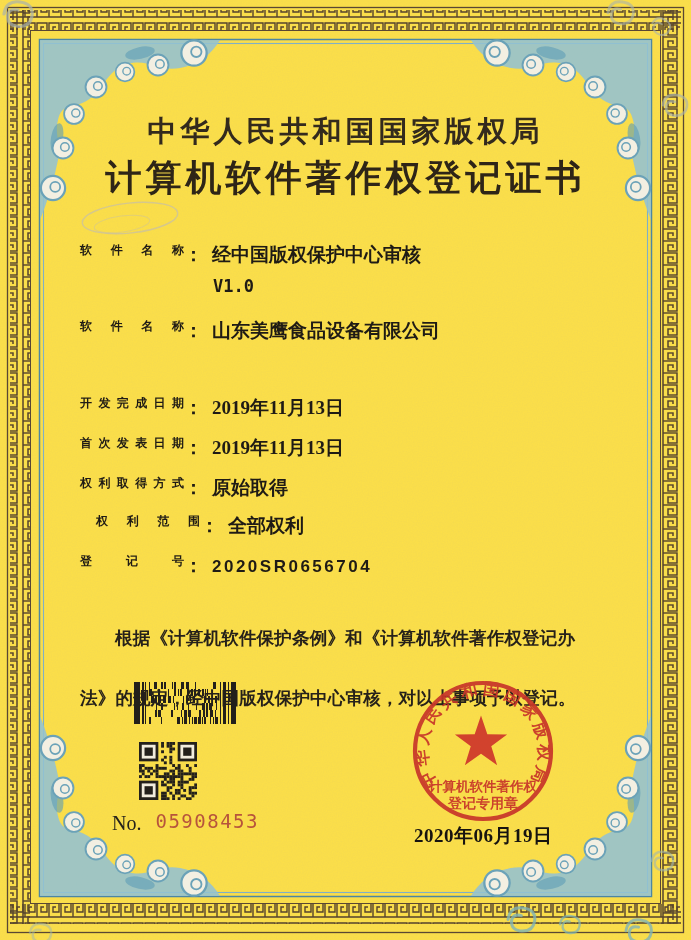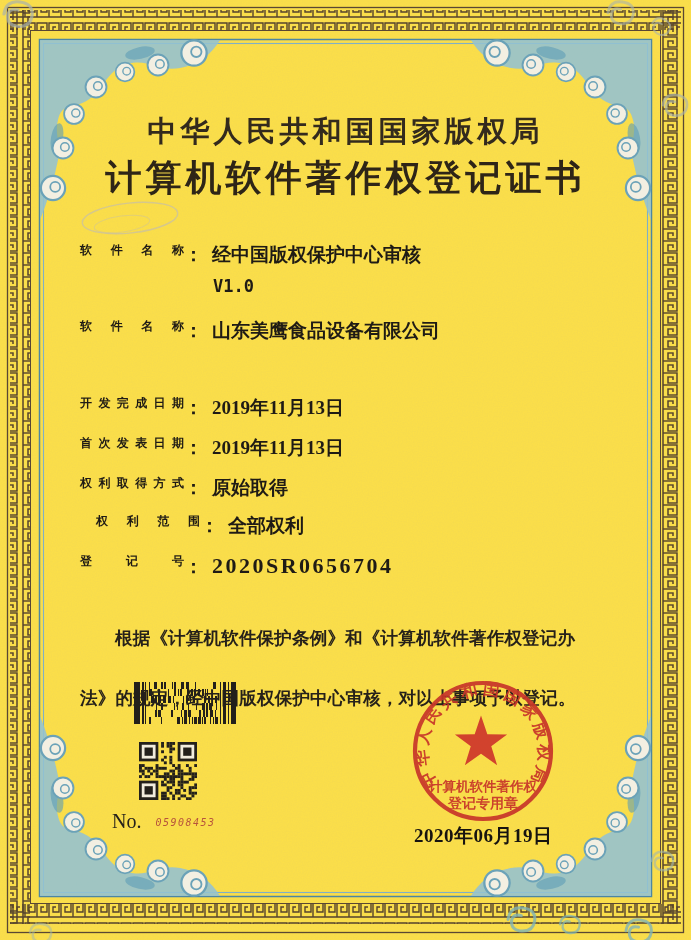--- a/index.html
+++ b/index.html
@@ -12,31 +12,31 @@
   .cert-title{position:absolute;top:154px;left:0;width:100%;text-align:center;
           font-size:36px;font-weight:700;letter-spacing:4px;color:#2e2517;}
   .cert-no-line{position:absolute;top:205px;right:99px;font-size:15px;font-weight:700;
           color:#3a3122;letter-spacing:1px;white-space:nowrap;}
   .cert-no{margin-left:12px;}
   .field-row{position:absolute;left:80px;height:28px;white-space:nowrap;}
   .flabel{display:inline-block;width:104px;font-size:12px;font-weight:700;
           text-align:justify;text-align-last:justify;vertical-align:top;color:#1f1b15;}
   .fcolon{font-size:19px;font-weight:700;color:#1f1b15;}
   .fvalue{font-size:19px;font-weight:600;margin-left:9px;color:#1f1b15;}
-  .fvalue.regno{font-family:Liberation Serif, serif;font-size:22px;letter-spacing:2.5px;font-weight:700;}
+  .fvalue.regno{font-family:Liberation Sans, sans-serif;font-size:17px;letter-spacing:2.5px;font-weight:700;}
   .fvalue2{position:absolute;left:213px;top:276px;font-size:17px;font-weight:700;
           font-family:"DejaVu Sans Mono",monospace;color:#1f1b15;}
   .statement{position:absolute;left:80px;top:590px;width:516px;font-size:17.5px;font-weight:600;
           line-height:60px;text-indent:2em;color:#26211a;letter-spacing:0.2px;}
   .barcode{position:absolute;left:134px;top:682px;z-index:1;}
   .qr{position:absolute;left:139px;top:742px;z-index:1;}
   .serial{position:absolute;left:112px;top:810px;z-index:1;white-space:nowrap;}
   .serial-label{font-size:20px;font-weight:400;color:#26221b;}
-  .serial-number{font-family:"DejaVu Sans Mono",monospace;font-size:10px;color:#b7543c;
-          letter-spacing:1.5px;margin-left:10px;vertical-align:2px;font-style:italic;}
+  .serial-number{font-family:"DejaVu Sans Mono",monospace;font-size:19px;color:#b7543c;
+          letter-spacing:1.5px;margin-left:10px;vertical-align:2px;}
   .issue-date{position:absolute;left:414px;top:823px;font-size:19px;font-weight:700;
           letter-spacing:0.5px;color:#161310;z-index:2;}
   .seal{position:absolute;left:410px;top:678px;z-index:3;opacity:0.93;}
 </style>
 </head>
 <body>
 
 <div class="page">
 
   <svg class="decor" width="691" height="940" viewBox="0 0 691 940">

